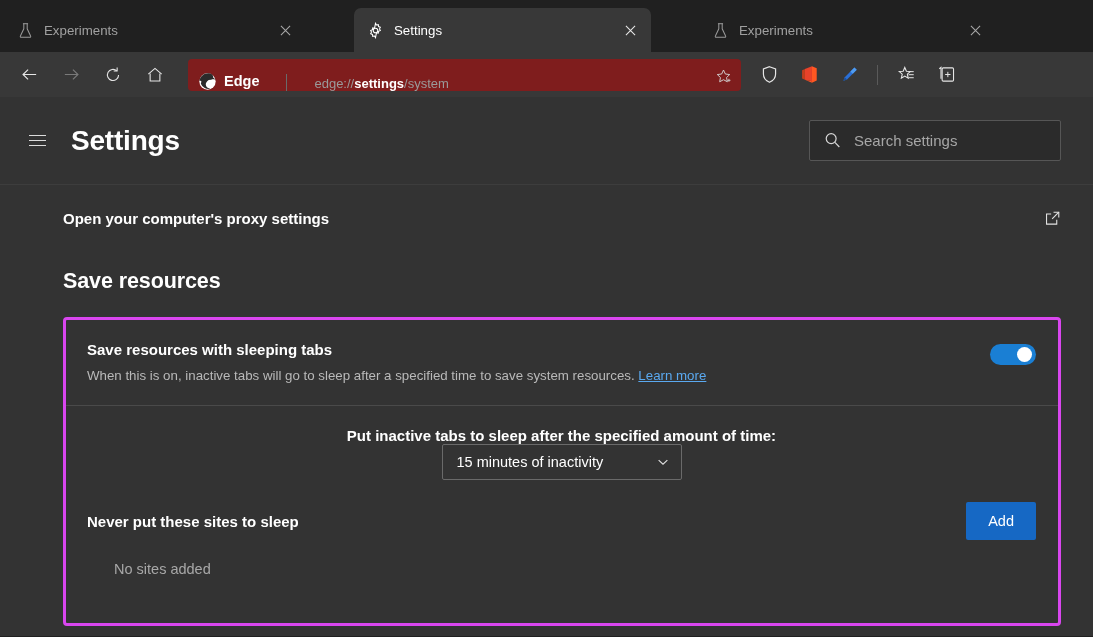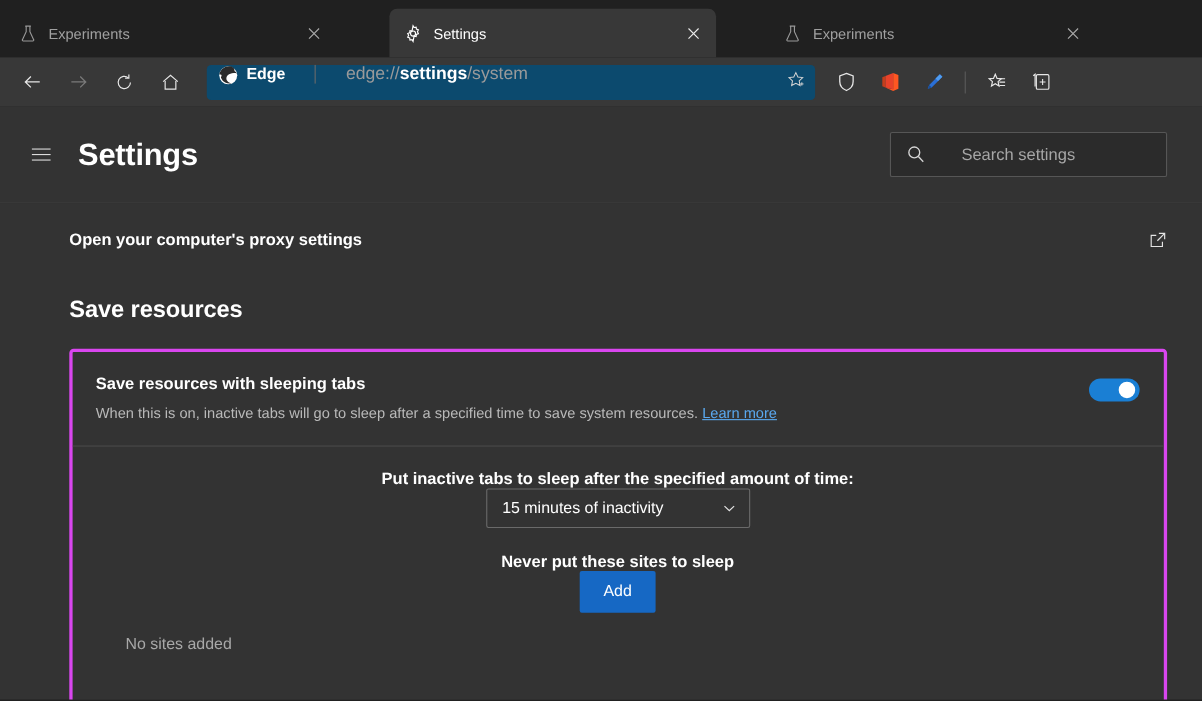--- a/index.html
+++ b/index.html
@@ -87,24 +87,24 @@
     border-radius: 4px;
     color: #e6e6e6;
     flex: none;
     margin: 0 4px;
   }
   .nav-btn.disabled { color: #7a7a7a; }
 
   #address-bar {
     flex: 1;
     height: 32px;
-    background: #0c4a6e;
+    background: #7f1d1d;
     border-radius: 4px;
     display: flex;
-    align-items: flex-start;
+    align-items: flex-end;
     margin: 0 8px 0 12px;
     max-width: 553px;
     padding-right: 4px;
     gap: 16px;
   }
   #edge-brand {
     display: flex; align-items: center;
     margin-left: 10px;
     flex: none;
   }
@@ -114,21 +114,21 @@
     font-weight: 600;
     margin-left: 7px;
   }
   #brand-divider {
     width: 1px; height: 17px;
     background: #6a6a6a;
     margin: 0 11px;
     flex: none;
   }
   #url-text {
-    font-size: 16px;
+    font-size: 13px;
     color: #9a9a9a;
     white-space: nowrap;
     overflow: hidden;
     flex: 1;
   }
   #url-text b { color: #ffffff; font-weight: 600; }
   #fav-btn {
     width: 28px; height: 28px;
     display: flex; align-items: center; justify-content: center;
     color: #d4d4d4;
@@ -179,21 +179,20 @@
   }
   #search-wrap {
     margin-left: auto;
     width: 252px;
     height: 41px;
     background: #2b2b2b;
     border: 1px solid #565656;
     border-radius: 2px;
     display: flex;
     align-items: center;
-    gap: 20px;
   }
   #search-icon-box {
     width: 44px;
     display: flex; align-items: center; justify-content: center;
     flex: none;
     color: #d6d6d6;
   }
   #search-input {
     flex: 1;
     background: transparent;
@@ -318,21 +317,20 @@
   #dropdown-chevron {
     color: #e0e0e0;
     display: flex; align-items: center;
     margin-left: 6px;
   }
 
   #never-sleep-row {
     display: flex;
     align-items: center;
     padding: 12px 22px 0 21px;
-    flex-direction: column;
   }
   #never-sleep-label {
     font-size: 15px;
     font-weight: 600;
     color: #ffffff;
     flex: 1;
   }
   #add-button {
     background: #1668c4;
     color: #ffffff;

